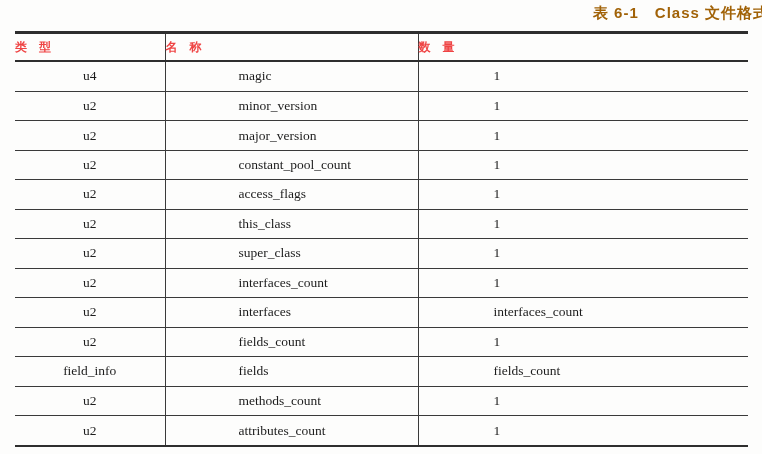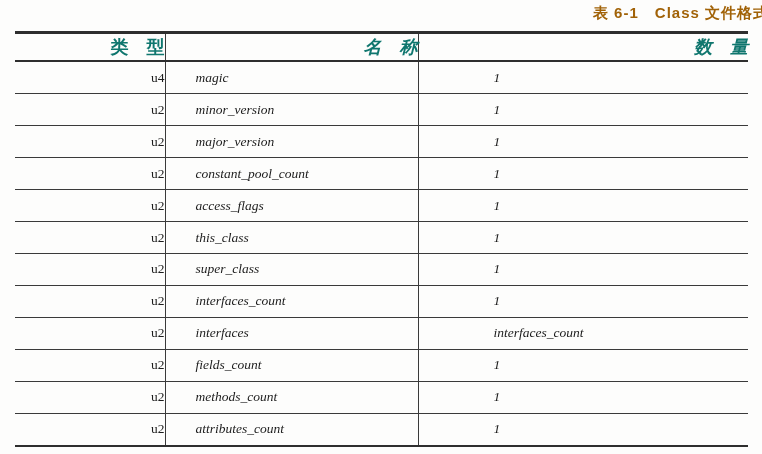--- a/index.html
+++ b/index.html
@@ -55,42 +55,42 @@
     width: 733px;
     height: 416px;
     border-top: 3px solid #2e2e2e;
   }
   col.c1 { width: 150px; }
   col.c2 { width: 253px; }
   col.c3 { width: 330px; }
   th {
     font-family: "Liberation Sans", sans-serif;
     font-weight: bold;
-    font-size: 18px;
-    text-align: right;
+    font-size: 12px;
+    text-align: left;
     vertical-align: middle;
     white-space: pre;
     height: 26px;
     border-bottom: 2.5px solid #2e2e2e;
-    color: #0f766e;
+    color: #ef4444;
     padding: 0;
   }
   td {
     font-family: "Liberation Serif", serif;
     font-size: 13.5px;
     vertical-align: middle;
     border-bottom: 1.6px solid #3a3a3a;
     padding: 0;
     white-space: pre;
     color: #1c1c1c;
   }
-  td.c1 { text-align: right; }
-  td.c2 { padding-left: 30px; }
+  td.c1 { text-align: center; }
+  td.c2 { padding-left: 73px; }
   td.c3 { padding-left: 75px; }
-  th.b, td.b { border-left: 1.6px solid #3a3a3a; font-style: italic; }
+  th.b, td.b { border-left: 1.6px solid #3a3a3a; }
   tbody tr:last-child td { border-bottom: 2.5px solid #2e2e2e; }
 </style>
 </head>
 <body>
 
 <div class="page">
 
   <div class="caption">表 6-1　Class 文件格式</div>
 
 
@@ -153,20 +153,25 @@
           <td class="c1">u2</td>
           <td class="c2 b">interfaces</td>
           <td class="c3 b">interfaces_count</td>
         </tr>
         <tr>
           <td class="c1">u2</td>
           <td class="c2 b">fields_count</td>
           <td class="c3 b">1</td>
         </tr>
         <tr>
+          <td class="c1">field_info</td>
+          <td class="c2 b">fields</td>
+          <td class="c3 b">fields_count</td>
+        </tr>
+        <tr>
           <td class="c1">u2</td>
           <td class="c2 b">methods_count</td>
           <td class="c3 b">1</td>
         </tr>
         <tr>
           <td class="c1">u2</td>
           <td class="c2 b">attributes_count</td>
           <td class="c3 b">1</td>
         </tr>
       </tbody>

